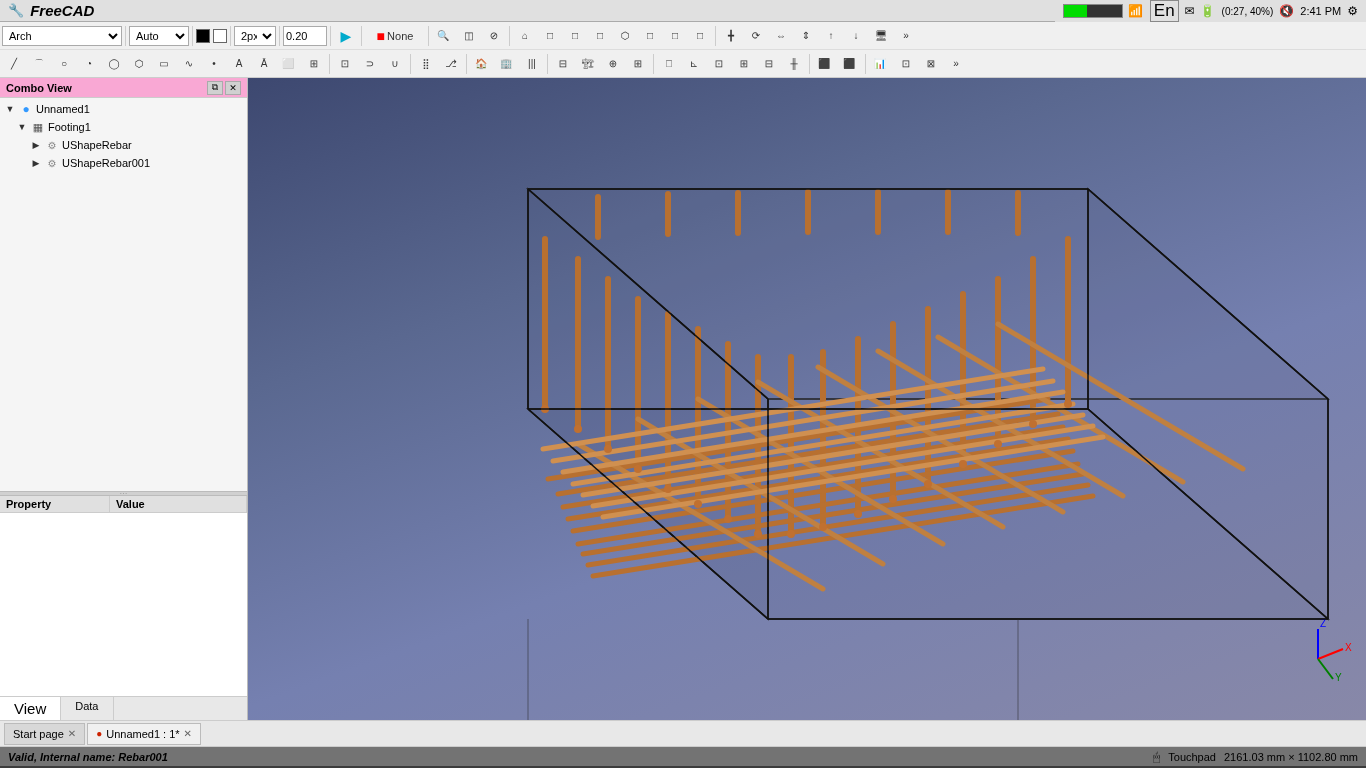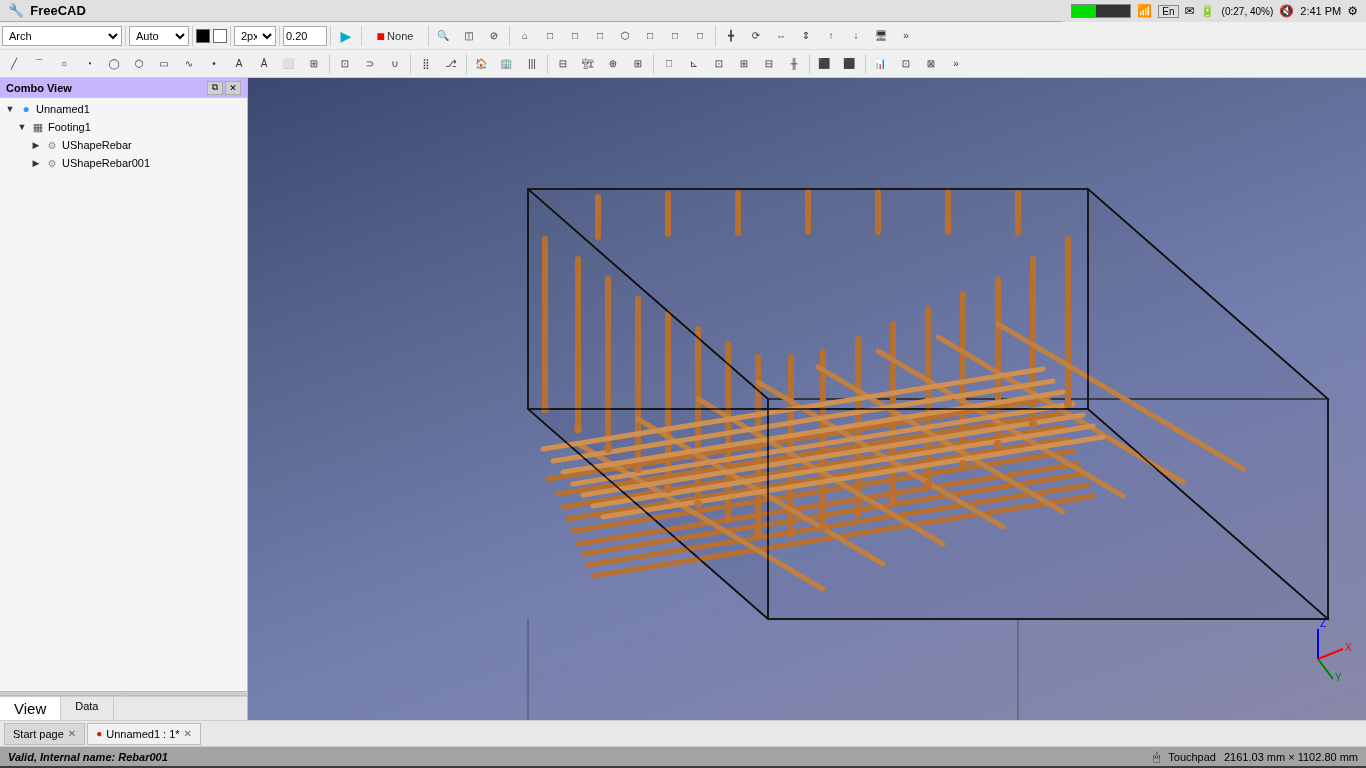--- a/index.html
+++ b/index.html
@@ -248,29 +248,29 @@
     }
 
     
     .systray-icon { font-size: 12px; cursor: pointer; }
   </style>
 </head>
 <body>
 
 <div id="titlebar">
   <span id="titlebar-icon" style="margin-right:6px; font-size:13px;">🔧</span>
-  <span id="titlebar-title-text" style="font-size:13px; font-weight:bold;">FreeCAD</span>
+  <span id="titlebar-title-text" style="font-size:15px; font-weight:bold;font-style:italic;">FreeCAD</span>
 
   <div id="systray">
 
     <div class="progress-bar-container">
       <div class="progress-bar-fill" style="width:40%;"></div>
     </div>
     <span class="systray-icon">📶</span>
-    <span style="font-size:10px; border:1px solid #888; padding:0 3px;">En</span>
+    <span style="font-size:17px; border:1px solid #888; padding:0 3px;">En</span>
     <span class="systray-icon">✉</span>
     <span class="systray-icon">🔋</span>
     <span style="font-size:10px;">(0:27, 40%)</span>
     <span class="systray-icon">🔇</span>
     <span style="font-size:11px;">2:41 PM</span>
     <span class="systray-icon">⚙</span>
   </div>
 </div>
 
 <div class="toolbar-row" style="height:28px; background:#f0f0f0; border-bottom:1px solid #ddd;">
@@ -374,21 +374,21 @@
   <button class="toolbar-btn" title="Schedule">📊</button>
   <button class="toolbar-btn" title="Section">⊡</button>
   <button class="toolbar-btn" title="CutPlane">⊠</button>
   <button class="toolbar-btn">»</button>
 </div>
 
 <div id="main-layout" style="display:flex; height:calc(768px - 22px - 56px - 28px - 20px); overflow:hidden;">
 
   <div id="left-panel" style="width:248px; background:#f5f5f5; border-right:1px solid #bbb; display:flex; flex-direction:column; flex-shrink:0;">
 
-    <div id="combo-header" style="background:#c4b5fd; padding:2px 6px; display:flex; align-items:center; justify-content:space-between; height:20px; border-bottom:1px solid #ccc;">
+    <div id="combo-header" style="background:#f9a8d4; padding:2px 6px; display:flex; align-items:center; justify-content:space-between; height:20px; border-bottom:1px solid #ccc;">
       <span style="font-size:11px; font-weight:bold;">Combo View</span>
       <div style="display:flex; gap:2px;">
         <button class="combo-ctrl-btn">⧉</button>
         <button class="combo-ctrl-btn">✕</button>
       </div>
     </div>
 
 
 
 
@@ -416,20 +416,27 @@
         <span class="tree-expander" style="color:#333;">▶</span>
         <span class="tree-icon" style="font-size:10px; color:#888;">⚙</span>
         <span class="tree-label">UShapeRebar001</span>
       </div>
     </div>
 
     <div class="splitter-h" style="height:5px; background:#d0d0d0; border-top:1px solid #bbb; border-bottom:1px solid #bbb; cursor:row-resize;">
       <span style="font-size:8px; color:#999;">···</span>
     </div>
 
+    <div id="property-panel" style="height:200px; display:flex; flex-direction:column;">
+      <div id="property-header" style="display:flex; background:#e0e0e0; border-bottom:1px solid #ccc;">
+        <div class="prop-col-header" style="width:110px; padding:2px 6px; font-size:11px; font-weight:bold; border-right:1px solid #ccc;">Property</div>
+        <div class="prop-col-header" style="flex:1; padding:2px 6px; font-size:11px; font-weight:bold;">Value</div>
+      </div>
+      <div id="property-content" style="flex:1; background:white;"></div>
+    </div>
 
     <div id="view-data-tabs" style="display:flex; border-top:1px solid #ccc; background:#e8e8e8; height:24px; flex-shrink:0;">
       <div class="vd-tab active" style="padding:3px 14px; font-size:15px; cursor:pointer; border-right:1px solid #ccc; background:white;">View</div>
       <div class="vd-tab" style="padding:3px 14px; font-size:11px; cursor:pointer; border-right:1px solid #ccc;">Data</div>
     </div>
   </div>
 
   <div id="viewport" style="flex:1; position:relative; overflow:hidden;">
 
     <div id="scene-bg" style="width:100%; height:100%; background: linear-gradient(160deg, #3d4870 0%, #5a6890 30%, #7580b0 60%, #8888a8 100%); position:relative;">
@@ -561,20 +568,20 @@
     <span>Start page</span>
     <span class="tab-close" style="font-size:10px; color:#666; cursor:pointer;">✕</span>
   </div>
   <div class="bottom-tab active" style="padding:2px 8px; font-size:11px; border:1px solid #bbb; background:#f0f0f0; cursor:pointer; display:flex; align-items:center; gap:4px; height:22px;">
     <span style="color:#cc2200; font-size:10px;">●</span>
     <span>Unnamed1 : 1*</span>
     <span class="tab-close" style="font-size:10px; color:#666; cursor:pointer;">✕</span>
   </div>
 </div>
 
-<div id="statusbar" style="height:20px; background:#a3a3a3; border-top:1px solid #ccc; display:flex; align-items:center; padding:0 8px; font-size:11px; justify-content:space-between;">
+<div id="statusbar" style="height:20px; background:#737373; border-top:1px solid #ccc; display:flex; align-items:center; padding:0 8px; font-size:11px; justify-content:space-between;">
   <span id="status-left" style="font-weight:bold; font-style:italic;">Valid, Internal name: Rebar001</span>
   <div style="display:flex; align-items:center; gap:8px;">
     <span style="font-size:12px;">🖱</span>
     <span style="cursor:pointer;">Touchpad</span>
     <span>2161.03 mm × 1102.80 mm</span>
   </div>
 </div>
 
 </body></html>

